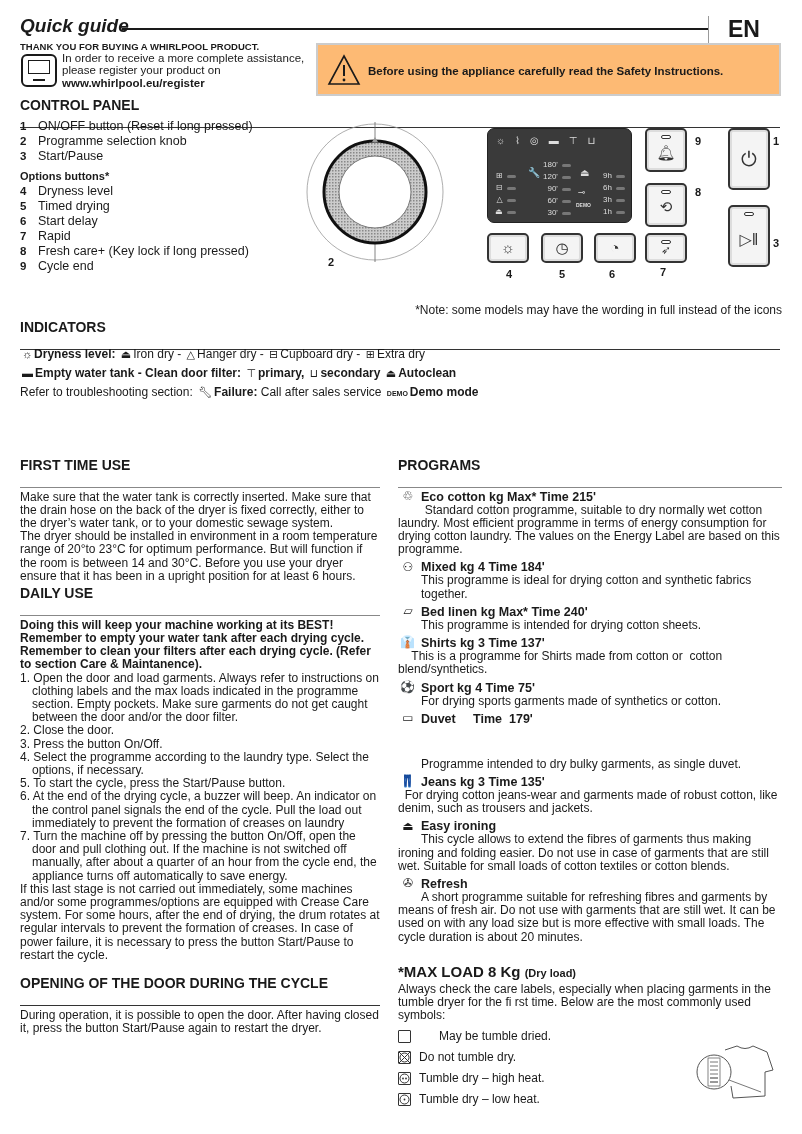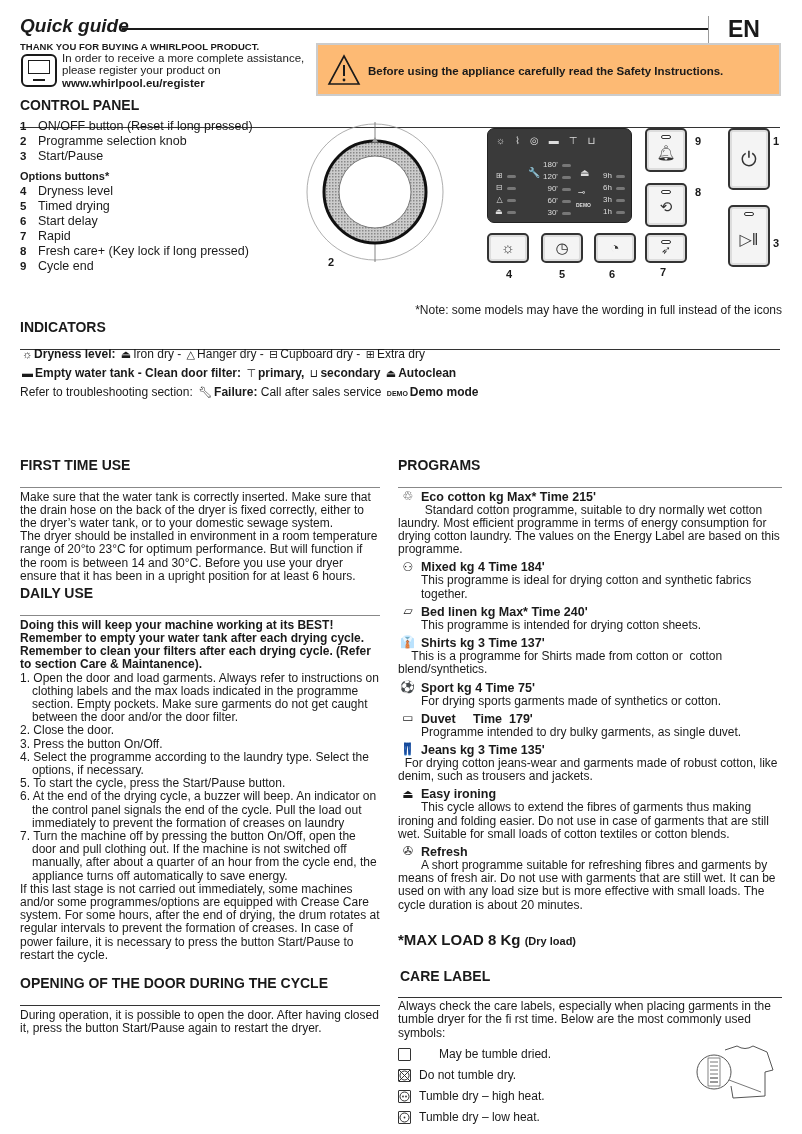--- a/index.html
+++ b/index.html
@@ -345,21 +345,21 @@
         <span class="prog-ico">⚽</span>
         <span>Sport   kg 4  Time 75'</span>
       </div>
     <div class="prog-desc" style="padding-left:23px;">For drying sports garments made of synthetics or cotton.</div>
   </div>
   <div class="prog">
     <div class="prog-title">
         <span class="prog-ico">▭</span>
         <span style="white-space:pre;">Duvet     Time  179'</span>
       </div>
-    <div class="prog-desc" style="padding-left:23px;">Programme intended to dry bulky garments, as single duvet.</div>
+    <div class="prog-desc" style="padding-left:23px;margin-top:32px;">Programme intended to dry bulky garments, as single duvet.</div>
   </div>
   <div class="prog">
     <div class="prog-title">
         <span class="prog-ico">👖</span>
         <span>Jeans   kg 3  Time 135'</span>
       </div>
     <div class="prog-desc" style="white-space:pre-wrap;">  For drying cotton jeans-wear and garments made of robust cotton, like denim, such as trousers and jackets.</div>
   </div>
   <div class="prog">
     <div class="prog-title">
@@ -374,21 +374,20 @@
         <span>Refresh</span>
       </div>
     <div class="prog-desc" style="text-indent:23px;"> A short programme suitable for refreshing fibres and garments by means of fresh air. Do not use with garments that are still wet. It can be used on with any load size but is more effective with small loads. The cycle duration is about 20 minutes.</div>
   </div>
 
   <div style="margin-top:20px; font-size:15px; font-weight:bold;">
     <span>*MAX LOAD 8 Kg</span>
     <span style="font-size:11px;">(Dry load)</span>
   </div>
 
-  <div class="sec-h" style="margin-top:20px; padding-left:2px;">CARE LABEL</div>
   <div class="para" style="margin-top:2px;">Always check the care labels, especially when placing garments in the tumble dryer for the fi rst time. Below are the most commonly used symbols:</div>
   <div style="margin-top:4px;">
     <div class="care-row">
       <span class="care-sym"></span>
       <span style="white-space:pre;">      May be tumble dried.</span>
     </div>
     <div class="care-row">
       <span class="care-sym">
         <svg width="11" height="11" style="position:absolute;left:0;top:0">
             <circle cx="5.5" cy="5.5" r="4.5" fill="none" stroke="#333"></circle>

